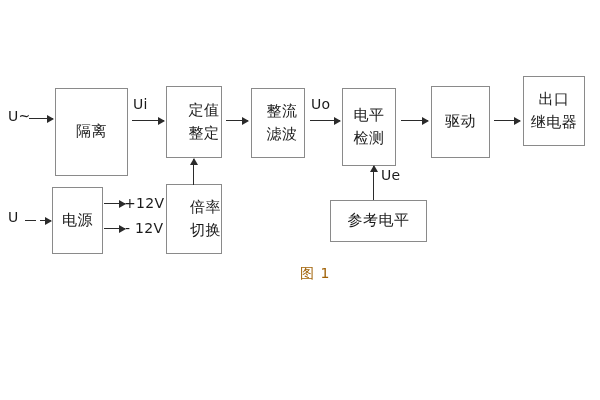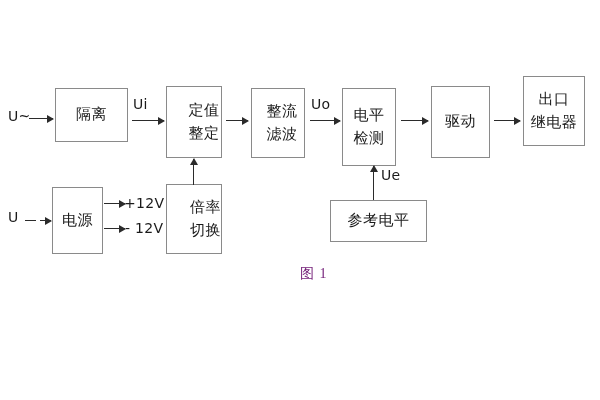--- a/index.html
+++ b/index.html
@@ -32,25 +32,24 @@
   .box span { display: block; white-space: nowrap; }
   .label {
     position: absolute;
     color: #1a1a1a;
     font-size: 14px;
     white-space: nowrap;
     letter-spacing: 0.3px;
   }
   .caption {
     position: absolute;
-    color: #701a75;
+    color: #a16207;
     font-size: 14px;
     white-space: nowrap;
     letter-spacing: 1px;
-    font-family: Liberation Serif, serif;
   }
   .arrow-h {
     position: absolute;
     height: 1.4px;
     background: #2b2b2b;
   }
   .arrow-h::after {
     content: "";
     position: absolute;
     right: -1px;
@@ -82,21 +81,21 @@
   }
 </style>
 </head>
 <body>
 
 <div id="canvas">
 
   <div class="label" style="left:8px; top:108px;">U~</div>
   <div class="arrow-h" style="left:29px; top:118px; width:24px;"></div>
 
-  <div class="box" style="left:55px; top:88px; width:73px; height:54px;text-align:right;">
+  <div class="box" style="left:55px; top:88px; width:73px; height:88px;text-align:right;">
     <span>隔离</span>
   </div>
 
   <div class="label" style="left:133px; top:96px;">Ui</div>
   <div class="arrow-h" style="left:132px; top:120px; width:32px;"></div>
 
   <div class="box" style="left:166px; top:86px; width:56px; height:72px;padding-left:20px;">
     <span>定值</span>
     <span>整定</span>
   </div>

